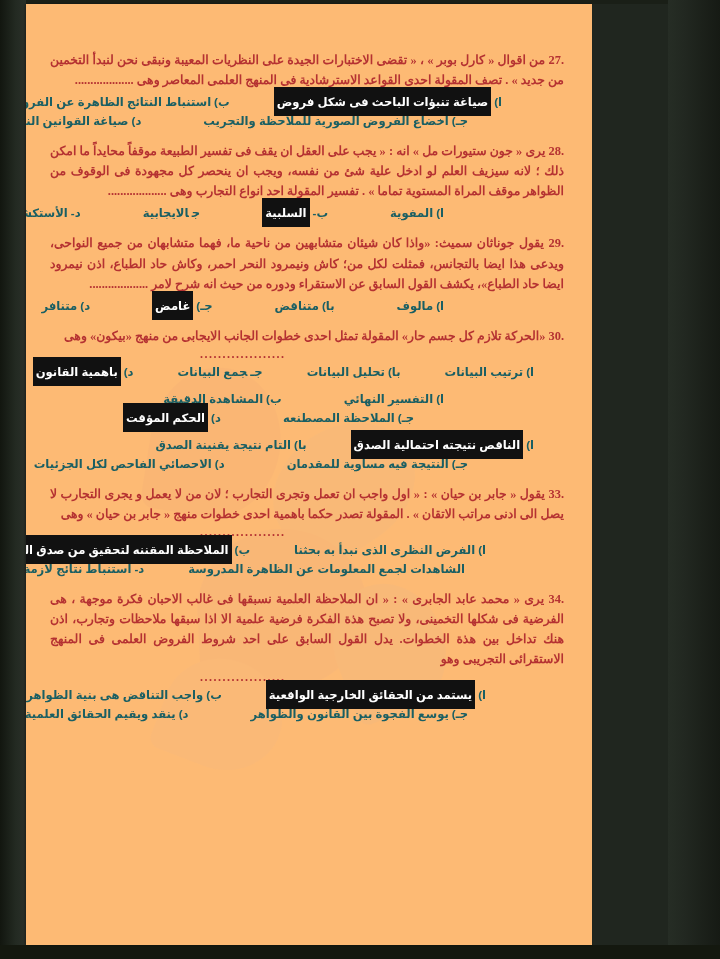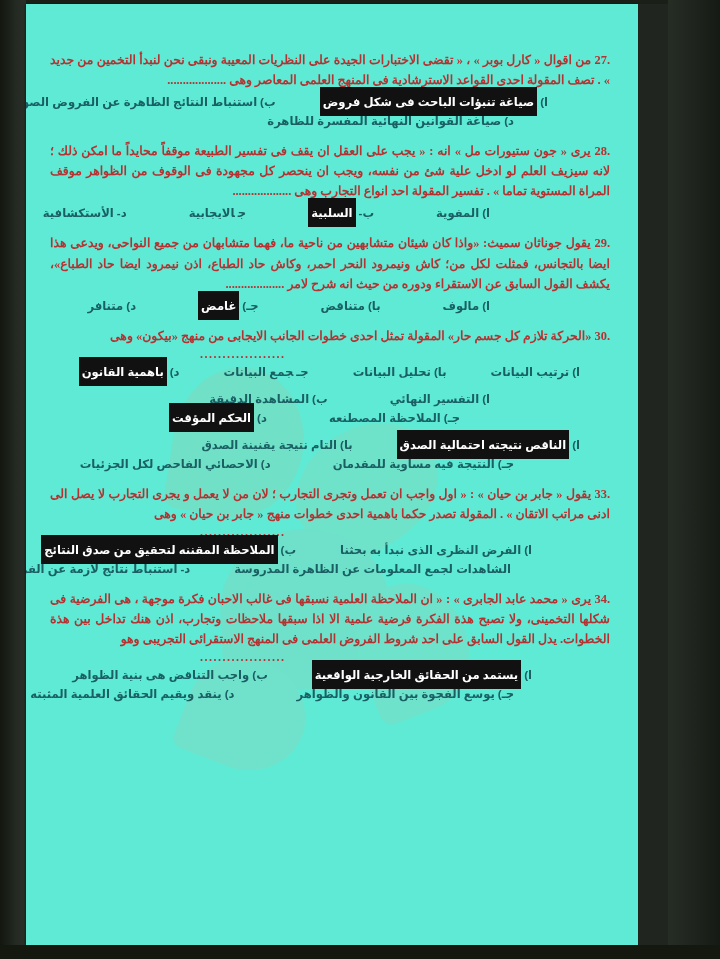--- a/index.html
+++ b/index.html
@@ -45,23 +45,23 @@
     left: 0; top: 0;
     width: 720px; height: 4px;
     background: #1a1f17;
   }
 
   
   .page {
     position: absolute;
     left: 26px;
     top: 4px;
-    width: 612px;
+    width: 566px;
     height: 941px;
-    background: #5eead4;
+    background: #fdba74;
     overflow: hidden;
     box-shadow: -1px 0 2px rgba(0,0,0,.35);
   }
 
   
   .watermark {
     position: absolute;
     left: 50%;
     top: 340px;
     transform: translateX(-50%) rotate(-9deg);
@@ -176,20 +176,21 @@
 
     <div class="content" id="content">
         <div class="question">
           <div class="stem">.27 من اقوال « كارل بوبر » ، « تقضى الاختبارات الجيدة على النظريات المعيبة ونبقى نحن لنبدأ التخمين من جديد » . تصف المقولة احدى القواعد الاسترشادية فى المنهج العلمى المعاصر وهى ...................</div>
           <div class="answers">
             <div class="ans-row pad-a gap-m">
               <span class="ans correct"><span class="lbl">ا)</span><span class="txt">صياغة تنبؤات الباحث فى شكل فروض</span></span>
               <span class="ans"><span class="lbl">ب)</span><span class="txt">استنباط النتائج الظاهرة عن الفروض الصورية</span></span>
             </div>
             <div class="ans-row pad-b gap-l">
+              <span class="ans"><span class="lbl">جـ)</span><span class="txt">اخضاع الفروض الصورية للملاحظة والتجريب</span></span>
               <span class="ans"><span class="lbl">د)</span><span class="txt">صياغة القوانين النهائية المفسرة للظاهرة</span></span>
             </div>
           </div>
         </div>
         <div class="question">
           <div class="stem">.28 يرى « جون ستيورات مل » انه : « يجب على العقل ان يقف فى تفسير الطبيعة موقفاً محايداً ما امكن ذلك ؛ لانه سيزيف العلم لو ادخل علية شئ من نفسه، ويجب ان ينحصر كل مجهودة فى الوقوف من الظواهر موقف المراة المستوية تماما » . تفسير المقولة احد انواع التجارب وهى ...................</div>
           <div class="answers">
             <div class="ans-row pad-c gap-l">
               <span class="ans"><span class="lbl">ا)</span><span class="txt">المفوية</span></span>
               <span class="ans correct"><span class="lbl">ب-</span><span class="txt">السلبية</span></span>

